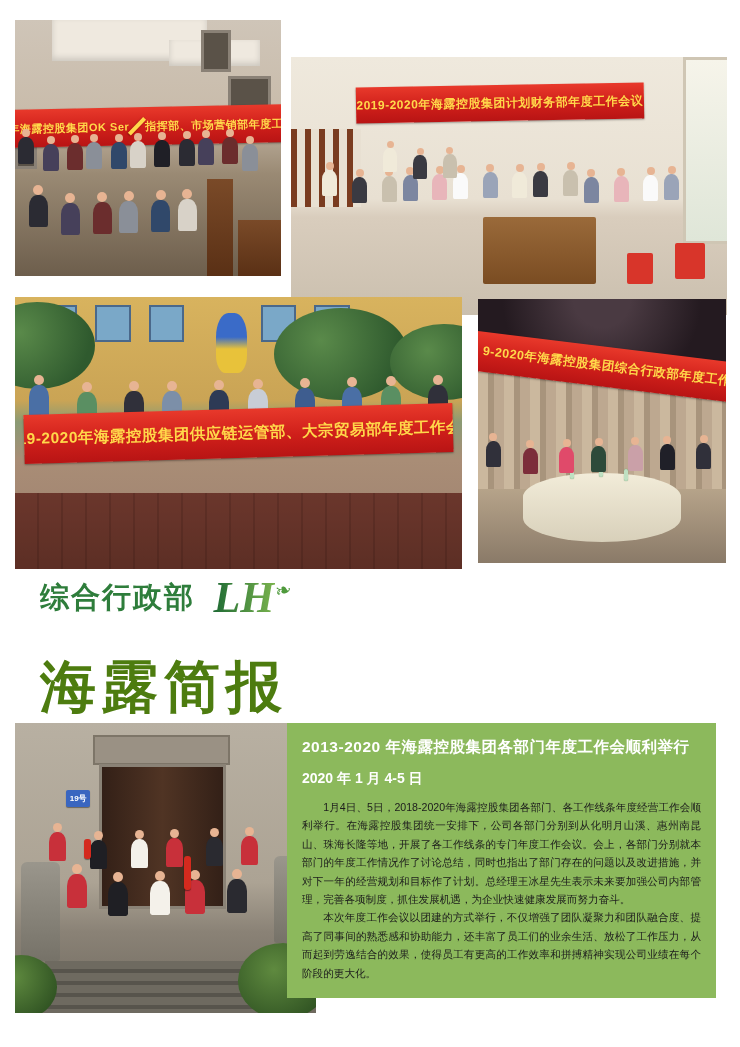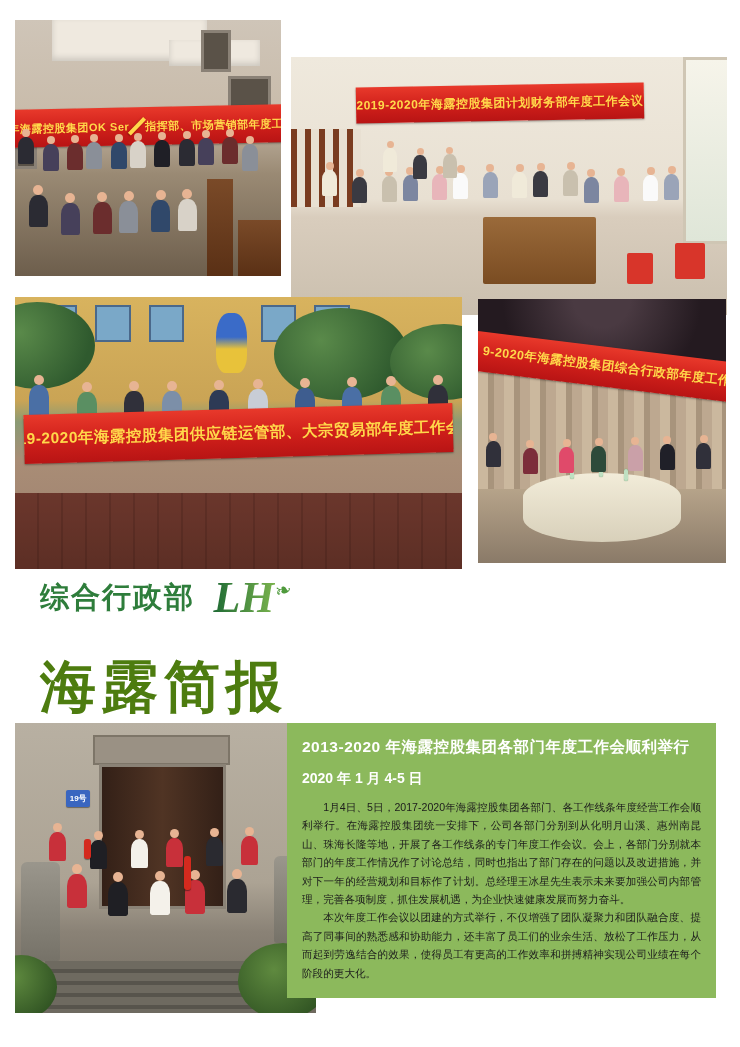--- a/index.html
+++ b/index.html
@@ -424,18 +424,18 @@
     <div class="knot" style="left:56%;top:46%;"></div>
     <div class="knot" style="left:23%;top:40%;height:20px;"></div>
     <div class="layer bush" style="left:74%;top:76%;width:30%;height:26%;"></div>
     <div class="layer bush" style="left:-10%;top:80%;width:24%;height:22%;"></div>
   </div>
 
   <div class="article-box">
     <div class="article-headline">2013-2020 年海露控股集团各部门年度工作会顺利举行</div>
     <div class="article-date">2020 年 1 月 4-5 日</div>
     <div class="article-body">
-      <p>1月4日、5日，2017-2020年海露控股集团各部门、各工作线条年度经营工作会顺利举行。在海露控股集团统一安排下，公司各部门分别到从化明月山溪、惠州南昆山、珠海长隆等地，开展了各工作线条的专门年度工作会议。会上，各部门分别就本部门的年度工作情况作了讨论总结，同时也指出了部门存在的问题以及改进措施，并对下一年的经营规划和目标作了计划。总经理王冰星先生表示未来要加强公司内部管理，完善各项制度，抓住发展机遇，为企业快速健康发展而努力奋斗。</p>
+      <p>1月4日、5日，2018-2020年海露控股集团各部门、各工作线条年度经营工作会顺利举行。在海露控股集团统一安排下，公司各部门分别到从化明月山溪、惠州南昆山、珠海长隆等地，开展了各工作线条的专门年度工作会议。会上，各部门分别就本部门的年度工作情况作了讨论总结，同时也指出了部门存在的问题以及改进措施，并对下一年的经营规划和目标作了计划。总经理王冰星先生表示未来要加强公司内部管理，完善各项制度，抓住发展机遇，为企业快速健康发展而努力奋斗。</p>
       <p>本次年度工作会议以团建的方式举行，不仅增强了团队凝聚力和团队融合度、提高了同事间的熟悉感和协助能力，还丰富了员工们的业余生活、放松了工作压力，从而起到劳逸结合的效果，使得员工有更高的工作效率和拼搏精神实现公司业绩在每个阶段的更大化。</p>
     </div>
   </div>
 
 </div>
 
 </body></html>

